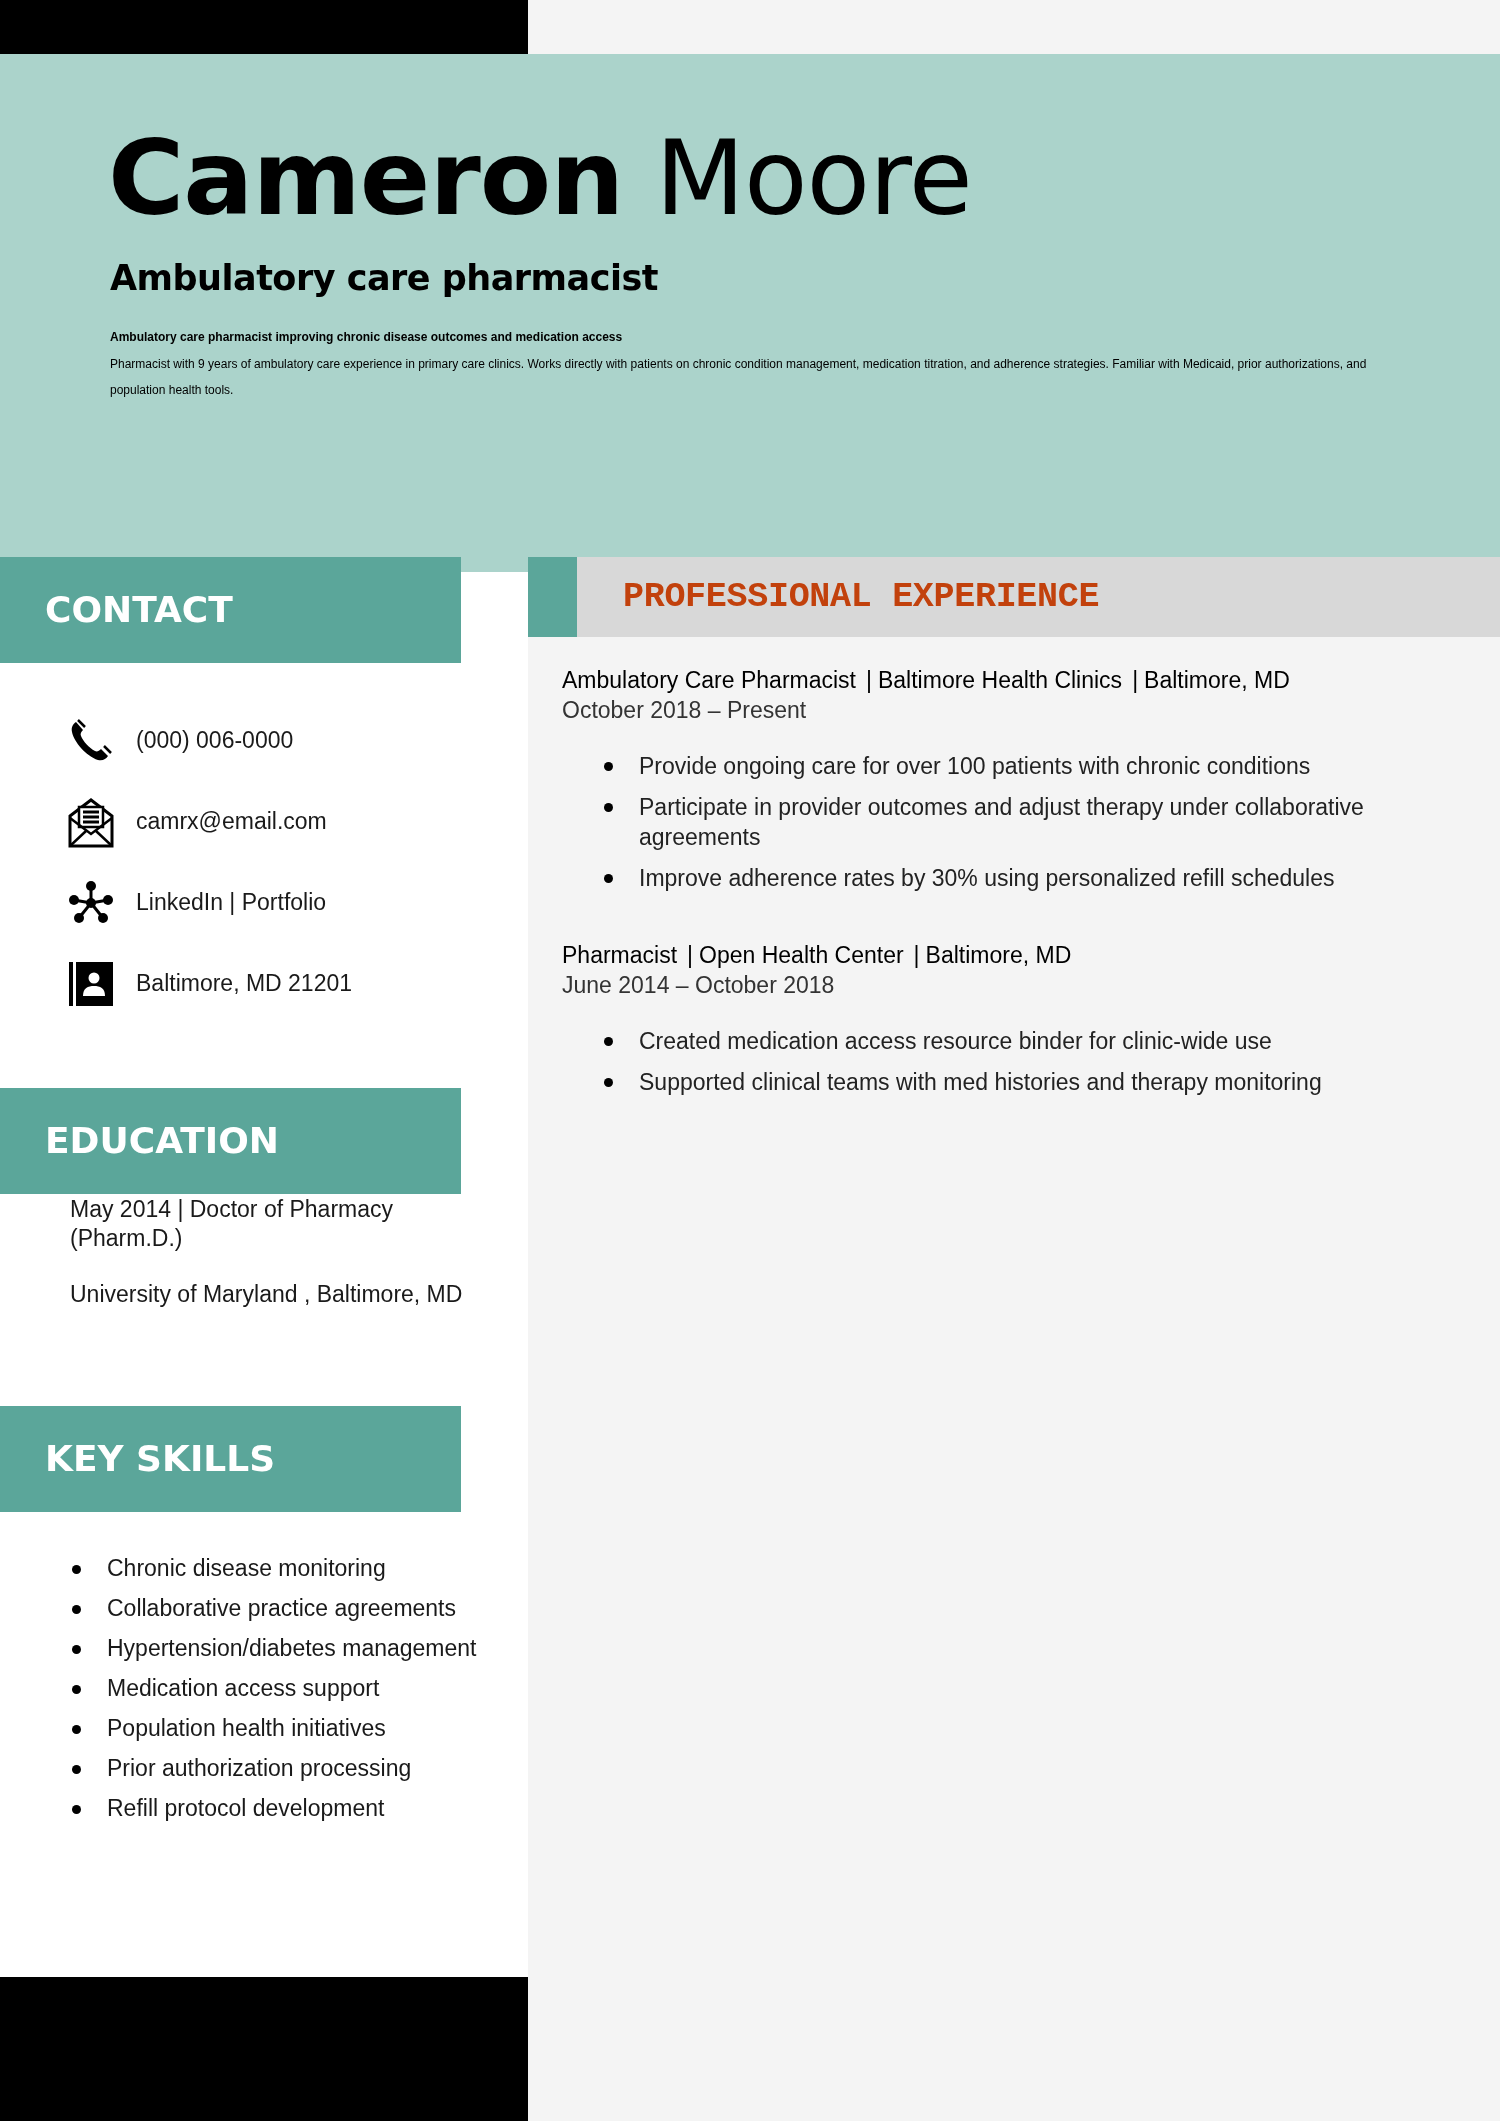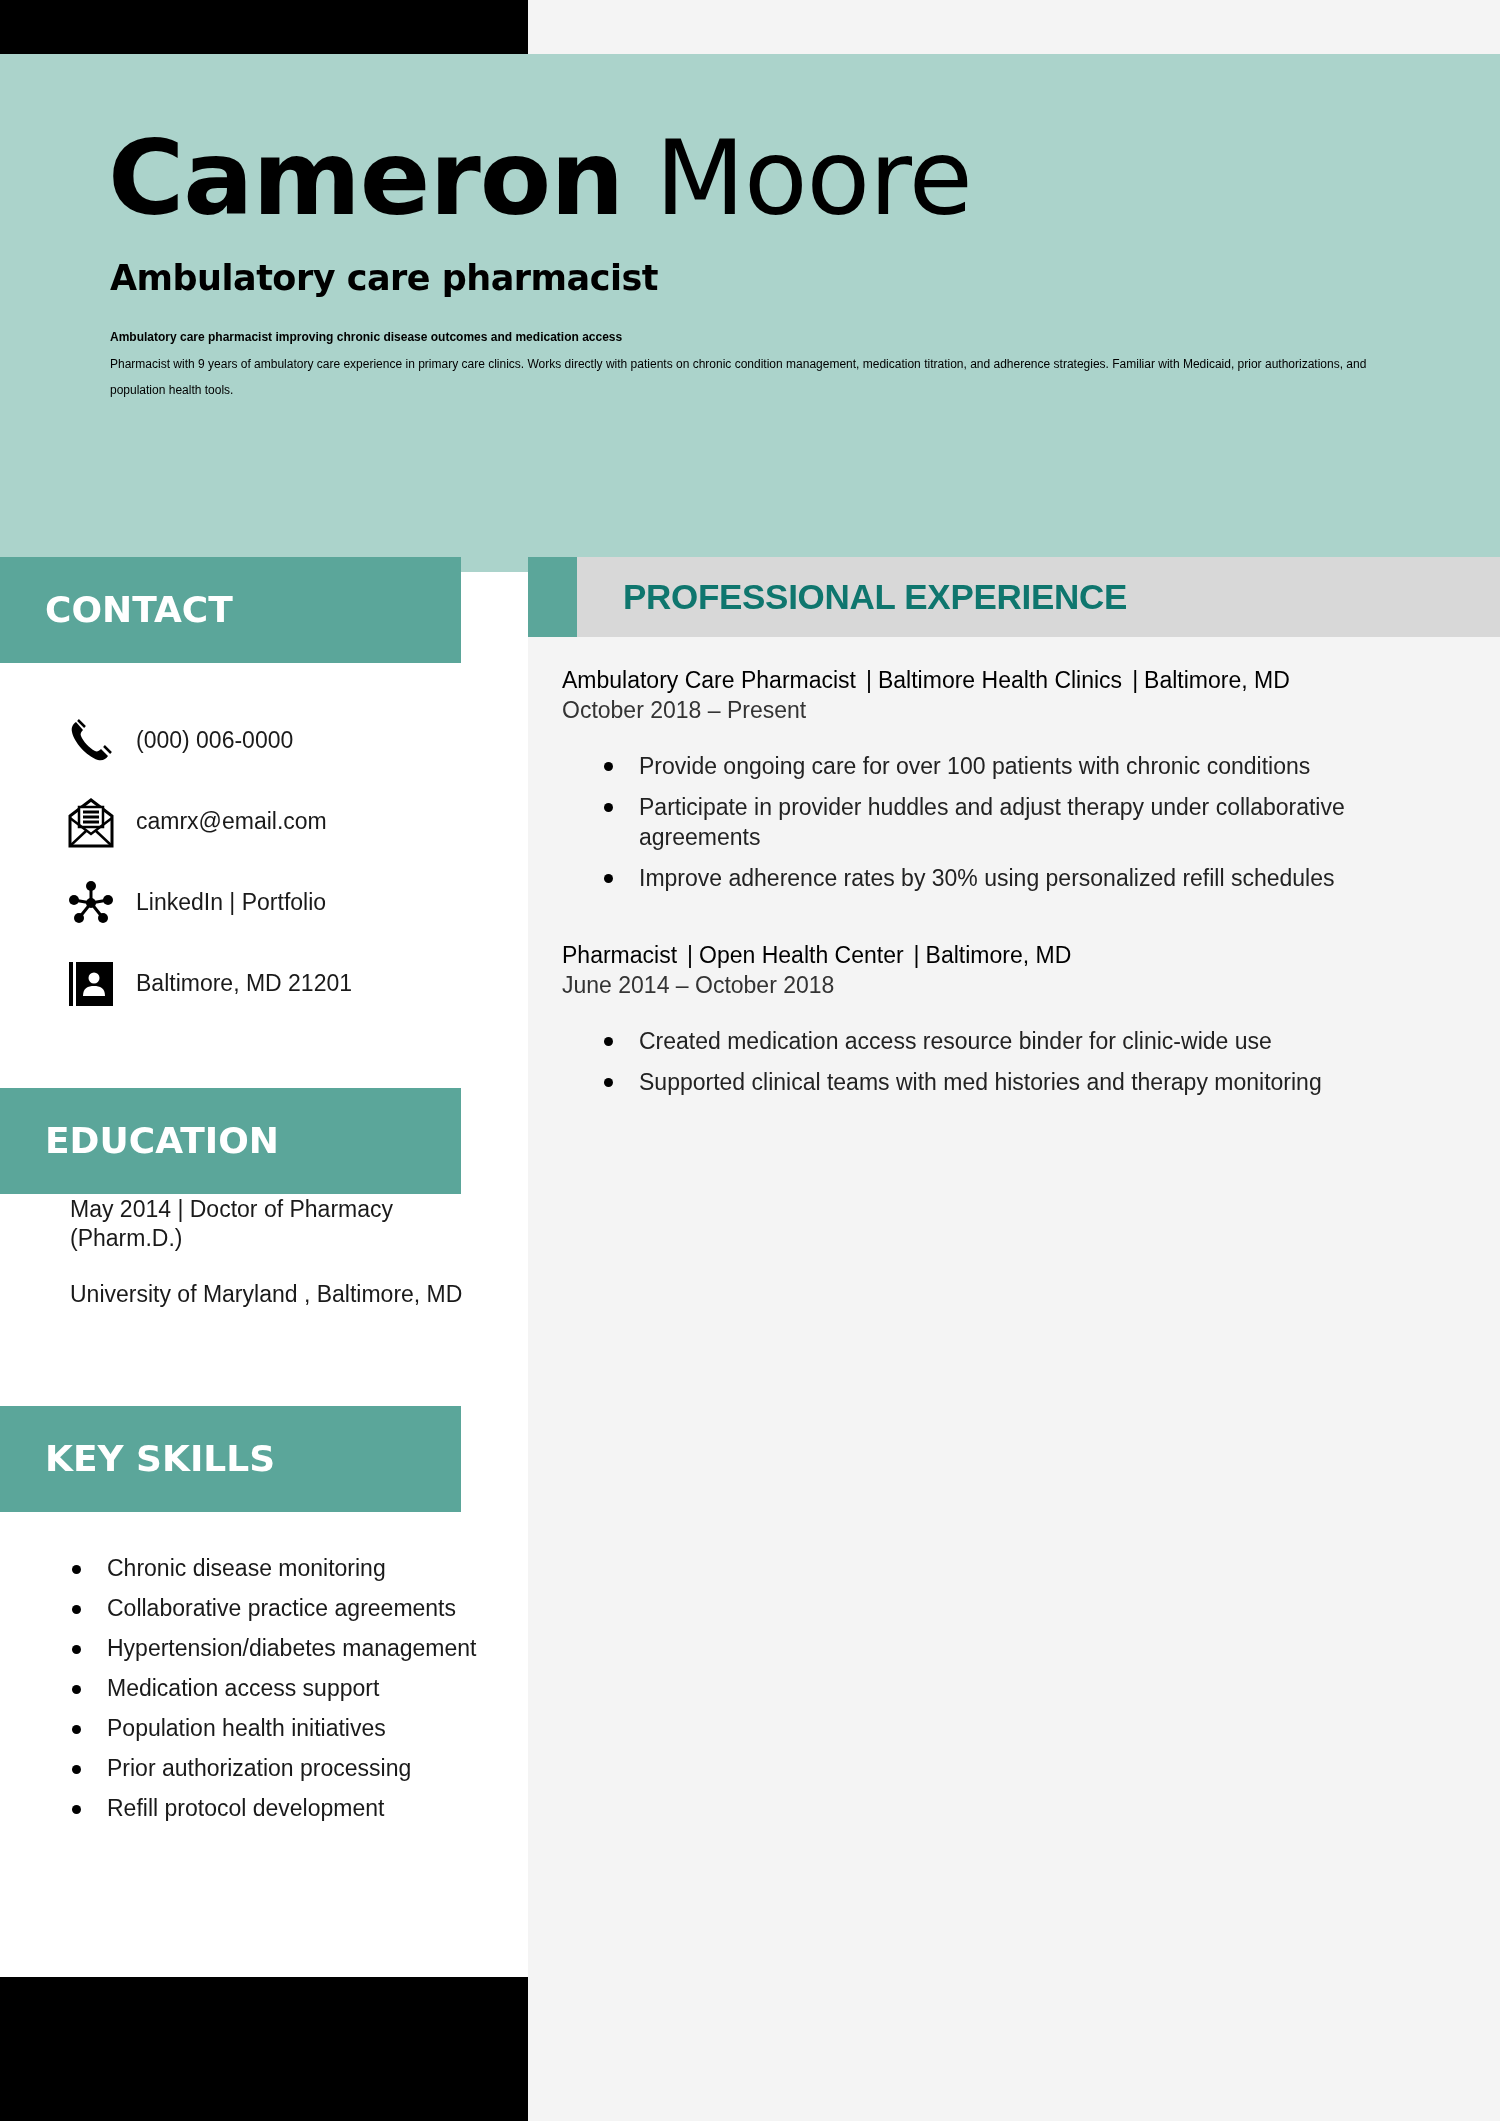--- a/index.html
+++ b/index.html
@@ -65,22 +65,22 @@
     content: ""; position: absolute; left: 2px; top: 11px; width: 9px; height: 9px; border-radius: 50%; background: #000;
   }
 
   .exp-header {
     position: absolute; left: 528px; top: 557px; width: 972px; height: 80px;
     background: #d8d8d8;
   }
   .exp-header .accent { position: absolute; left: 0; top: 0; width: 49px; height: 80px; background: #5ba69a; }
   .exp-header .label {
     position: absolute; left: 95px; top: 0; line-height: 80px;
-    font-family: Liberation Sans, sans-serif;
-    font-weight: bold; font-size: 35px; color: #0f766e; letter-spacing: -0.3px;
+    font-family: Liberation Mono, monospace;
+    font-weight: bold; font-size: 35px; color: #c2410c; letter-spacing: -0.3px;
   }
   .job { position: absolute; left: 562px; width: 900px; }
   .job .role { font-size: 23px; line-height: 30px; color: #000; }
   .job .role .sep { margin: 0 6px 0 10px; }
   .job .dates { font-size: 23px; line-height: 30px; color: #333; }
   .job ul { list-style: none; margin-top: 26px; margin-left: 40px; }
   .job li { position: relative; padding-left: 37px; font-size: 23px; line-height: 30px; color: #222; margin-bottom: 11px; }
   .job li::before { content: ""; position: absolute; left: 2px; top: 11px; width: 9px; height: 9px; border-radius: 50%; background: #000; }
 </style>
 </head>
@@ -185,21 +185,21 @@
   <div class="label">PROFESSIONAL EXPERIENCE</div>
 </div>
 
 <div class="job" style="top:665px;">
   <div class="role">
     <span>Ambulatory Care Pharmacist</span><span class="sep">|</span><span>Baltimore Health Clinics</span><span class="sep">|</span><span>Baltimore, MD</span>
   </div>
   <div class="dates">October 2018 – Present</div>
   <ul>
     <li>Provide ongoing care for over 100 patients with chronic conditions</li>
-    <li>Participate in provider huddles and adjust therapy under collaborative agreements</li>
+    <li>Participate in provider outcomes and adjust therapy under collaborative agreements</li>
     <li>Improve adherence rates by 30% using personalized refill schedules</li>
   </ul>
 </div>
 
 <div class="job" style="top:940px;">
   <div class="role">
     <span>Pharmacist</span><span class="sep">|</span><span>Open Health Center</span><span class="sep">|</span><span>Baltimore, MD</span>
   </div>
   <div class="dates">June 2014 – October 2018</div>
   <ul>

